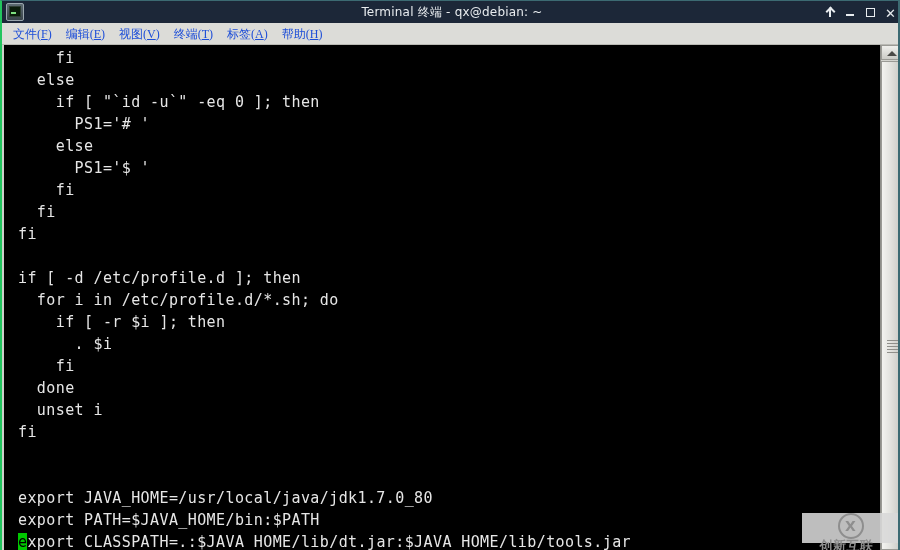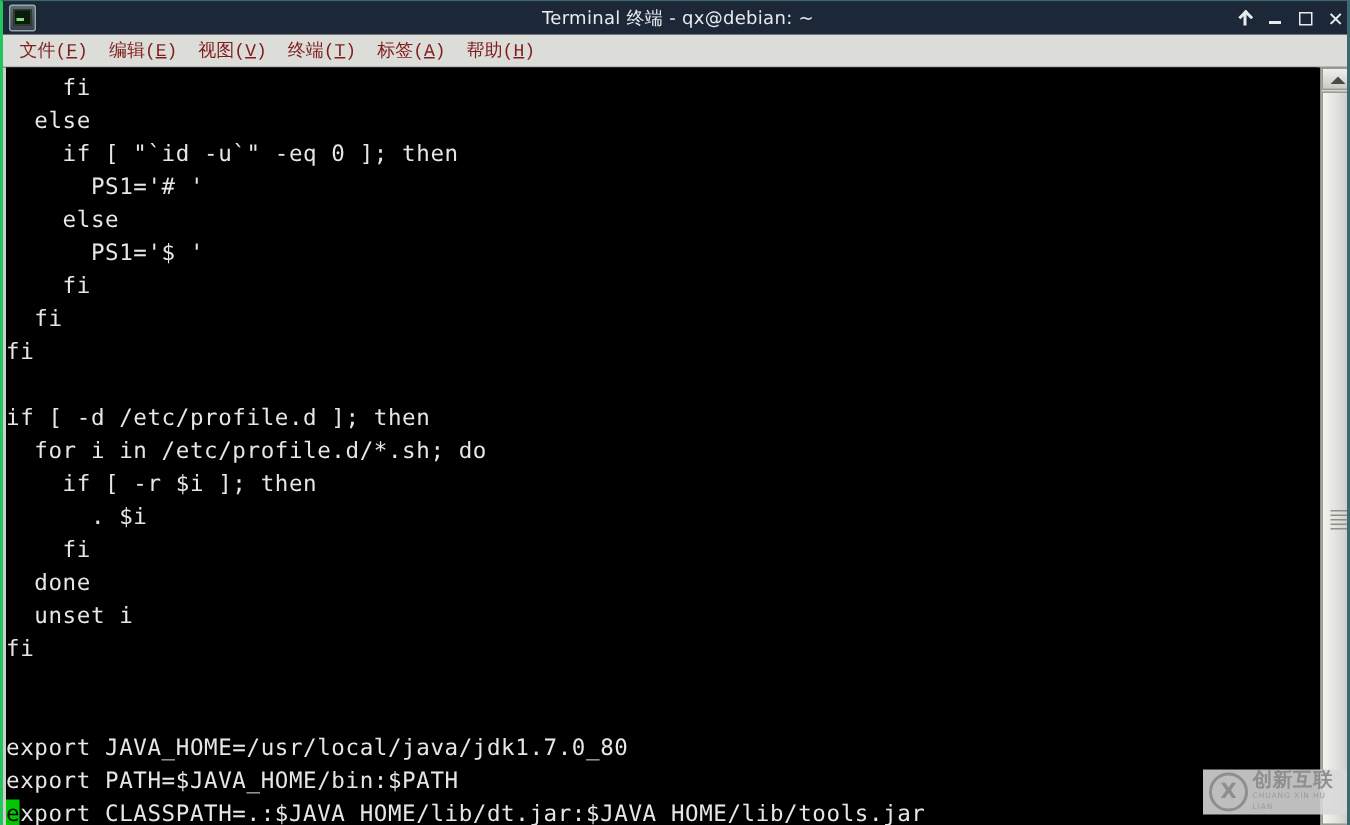--- a/index.html
+++ b/index.html
@@ -139,24 +139,24 @@
     height: 22px;
     background: #dcdcd8;
     border-bottom: 1px solid #b9b9b4;
     box-sizing: border-box;
     display: flex;
     align-items: center;
     padding-left: 4px;
   }
   .menu-item {
     font-size: 12px;
-    color: #7f1d1d;
+    color: #1d4ed8;
     padding: 1px 7px;
     line-height: 16px;
-    font-family: Liberation Mono, monospace;
+    font-family: Liberation Serif, serif;
     cursor: default;
     white-space: nowrap;
   }
   .menu-item .mn {
     text-decoration: underline;
   }
 
   
   .term-wrap {
     position: absolute;
@@ -185,20 +185,21 @@
     font-size: 15px;
     line-height: 22px;
     white-space: pre;
     padding-top: 2px;
     box-sizing: border-box;
   }
   .term .line {
     height: 22px;
     white-space: pre;
     letter-spacing: 0.4px;
+    margin-left: 14px;
   }
   .cursor {
     background: #00c800;
     color: #000000;
   }
 
   
   .scrollbar {
     position: absolute;
     top: 0;
@@ -255,20 +256,21 @@
     right: 4px;
     bottom: 8px;
     width: 96px;
     height: 30px;
     background: rgba(216,216,216,0.88);
     display: flex;
     align-items: center;
     padding-left: 4px;
     box-sizing: border-box;
     pointer-events: none;
+    flex-direction: column;
   }
   .wm-logo {
     width: 22px; height: 22px;
     border: 2px solid #8e8e8e;
     border-radius: 50%;
     position: relative;
     flex: 0 0 auto;
     margin-right: 3px;
   }
   .wm-logo::after {

